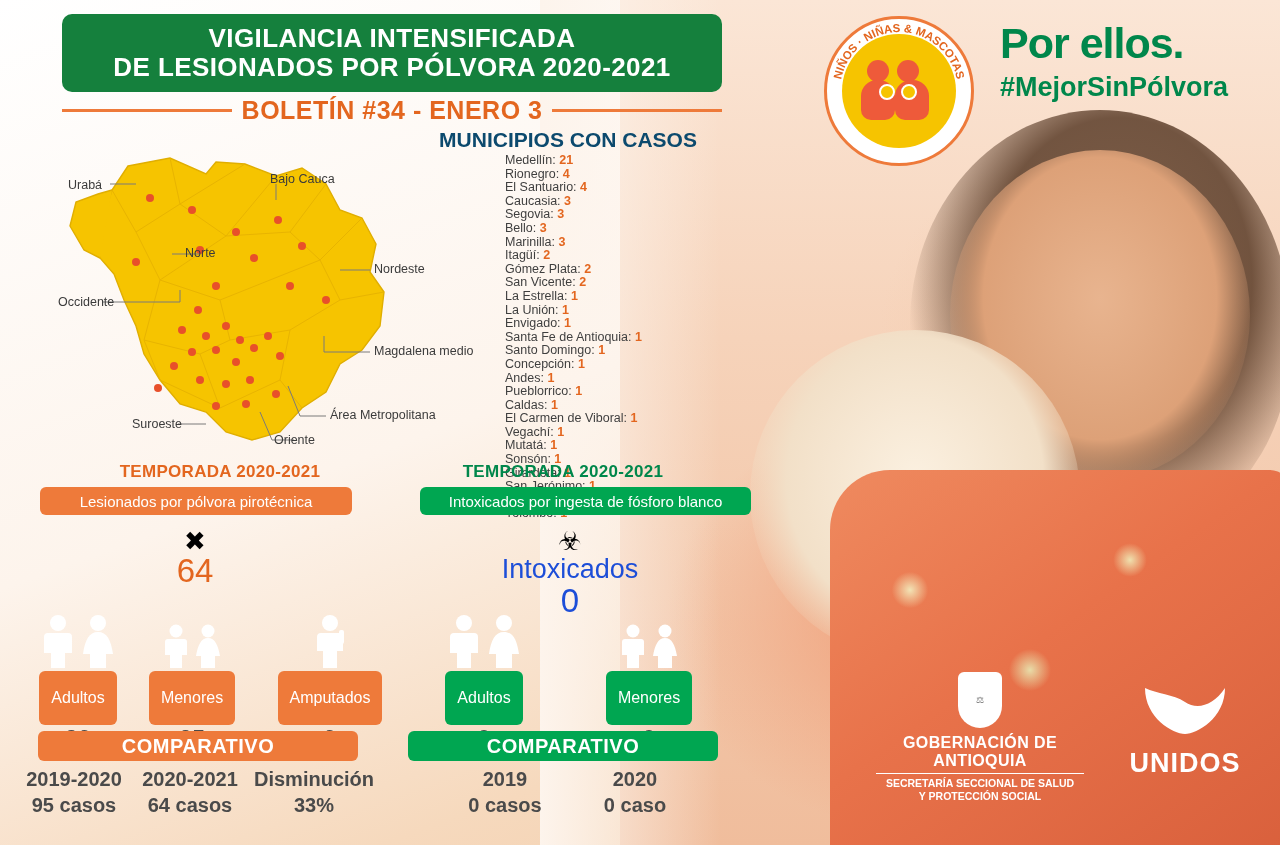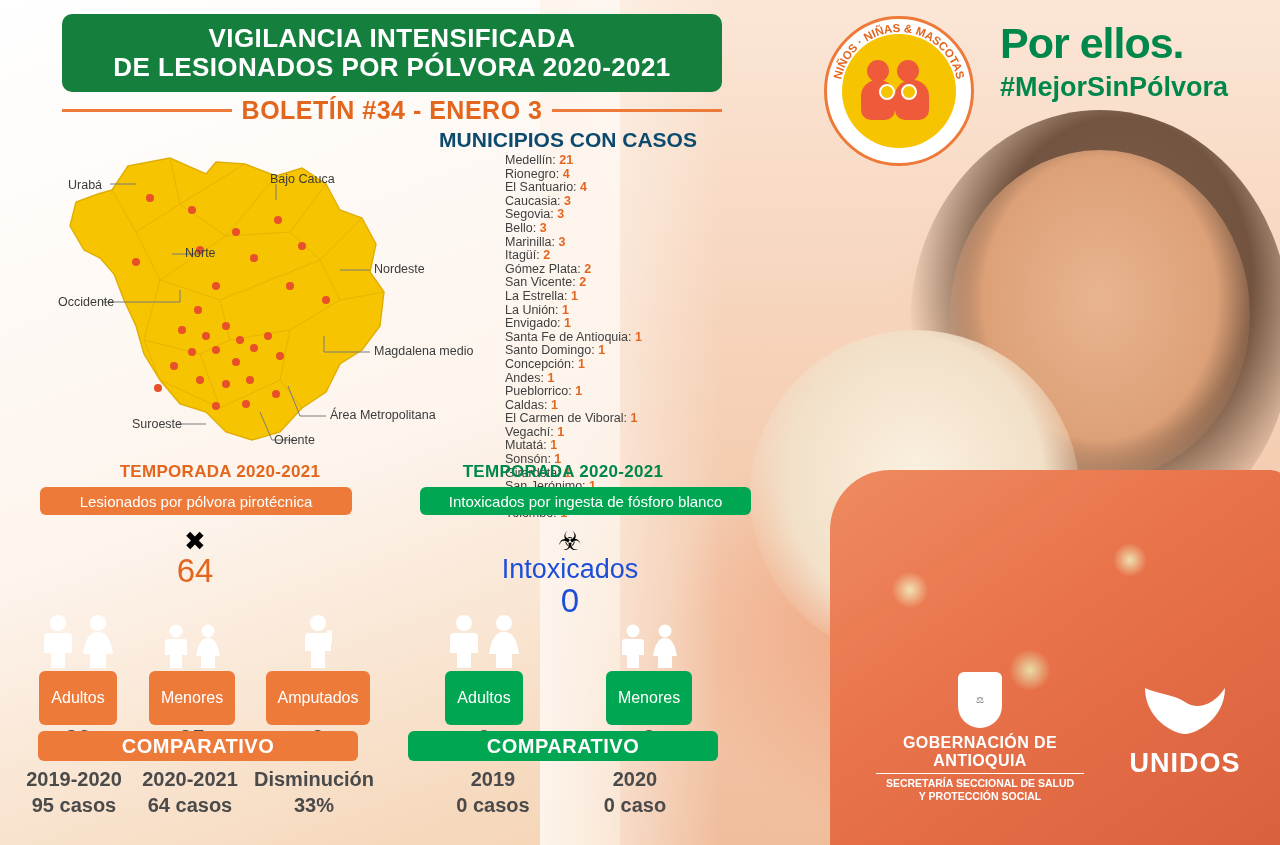--- a/index.html
+++ b/index.html
@@ -349,21 +349,21 @@
     </svg>
     <svg width="28" height="44" viewBox="0 0 28 44">
       <circle cx="14" cy="7" r="6.5" fill="#fff"></circle>
       <path d="M14,14 c7,0 10,7 12,18 h-5 v12 h-14 v-12 h-5 c2,-11 5,-18 12,-18 z" fill="#fff"></path>
     </svg>
   </div>
   <div class="badge orange">Menores</div>
   <div class="val">25</div>
 </div>
 
-<div class="stat" style="left:258px; top:610px;">
+<div class="stat" style="left:270px; top:610px;">
   <div class="figs">
     <svg width="34" height="54" viewBox="0 0 34 54">
       <circle cx="17" cy="9" r="8" fill="#fff"></circle>
       <path d="M8,19 h18 a4,4 0 0 1 4,4 v14 h-6 v17 h-14 v-17 h-6 v-14 a4,4 0 0 1 4,-4 z" fill="#fff"></path>
       <rect x="26" y="16" width="5" height="14" rx="2" fill="#fff"></rect>
     </svg>
   </div>
   <div class="badge orange">Amputados</div>
   <div class="val">9</div>
 </div>
@@ -415,21 +415,21 @@
     <svg width="28" height="44" viewBox="0 0 28 44">
       <circle cx="14" cy="7" r="6.5" fill="#fff"></circle>
       <path d="M14,14 c7,0 10,7 12,18 h-5 v12 h-14 v-12 h-5 c2,-11 5,-18 12,-18 z" fill="#fff"></path>
     </svg>
   </div>
   <div class="badge green">Menores</div>
   <div class="val">0</div>
 </div>
 
 <div class="cmp-bar green" style="left:408px; top:731px; width:310px;">COMPARATIVO</div>
-<div class="cmp-cell" style="left:428px; top:766px; width:130px;text-align:center;">
+<div class="cmp-cell" style="left:440px; top:766px; width:130px;text-align:center;">
   <div class="k">2019</div>
   <div class="v">0 casos</div>
 </div>
 <div class="cmp-cell" style="left:570px; top:766px; width:130px;">
   <div class="k">2020</div>
   <div class="v">0 caso</div>
 </div>
 
 <div class="gob">
   <div class="shield">⚖</div>

